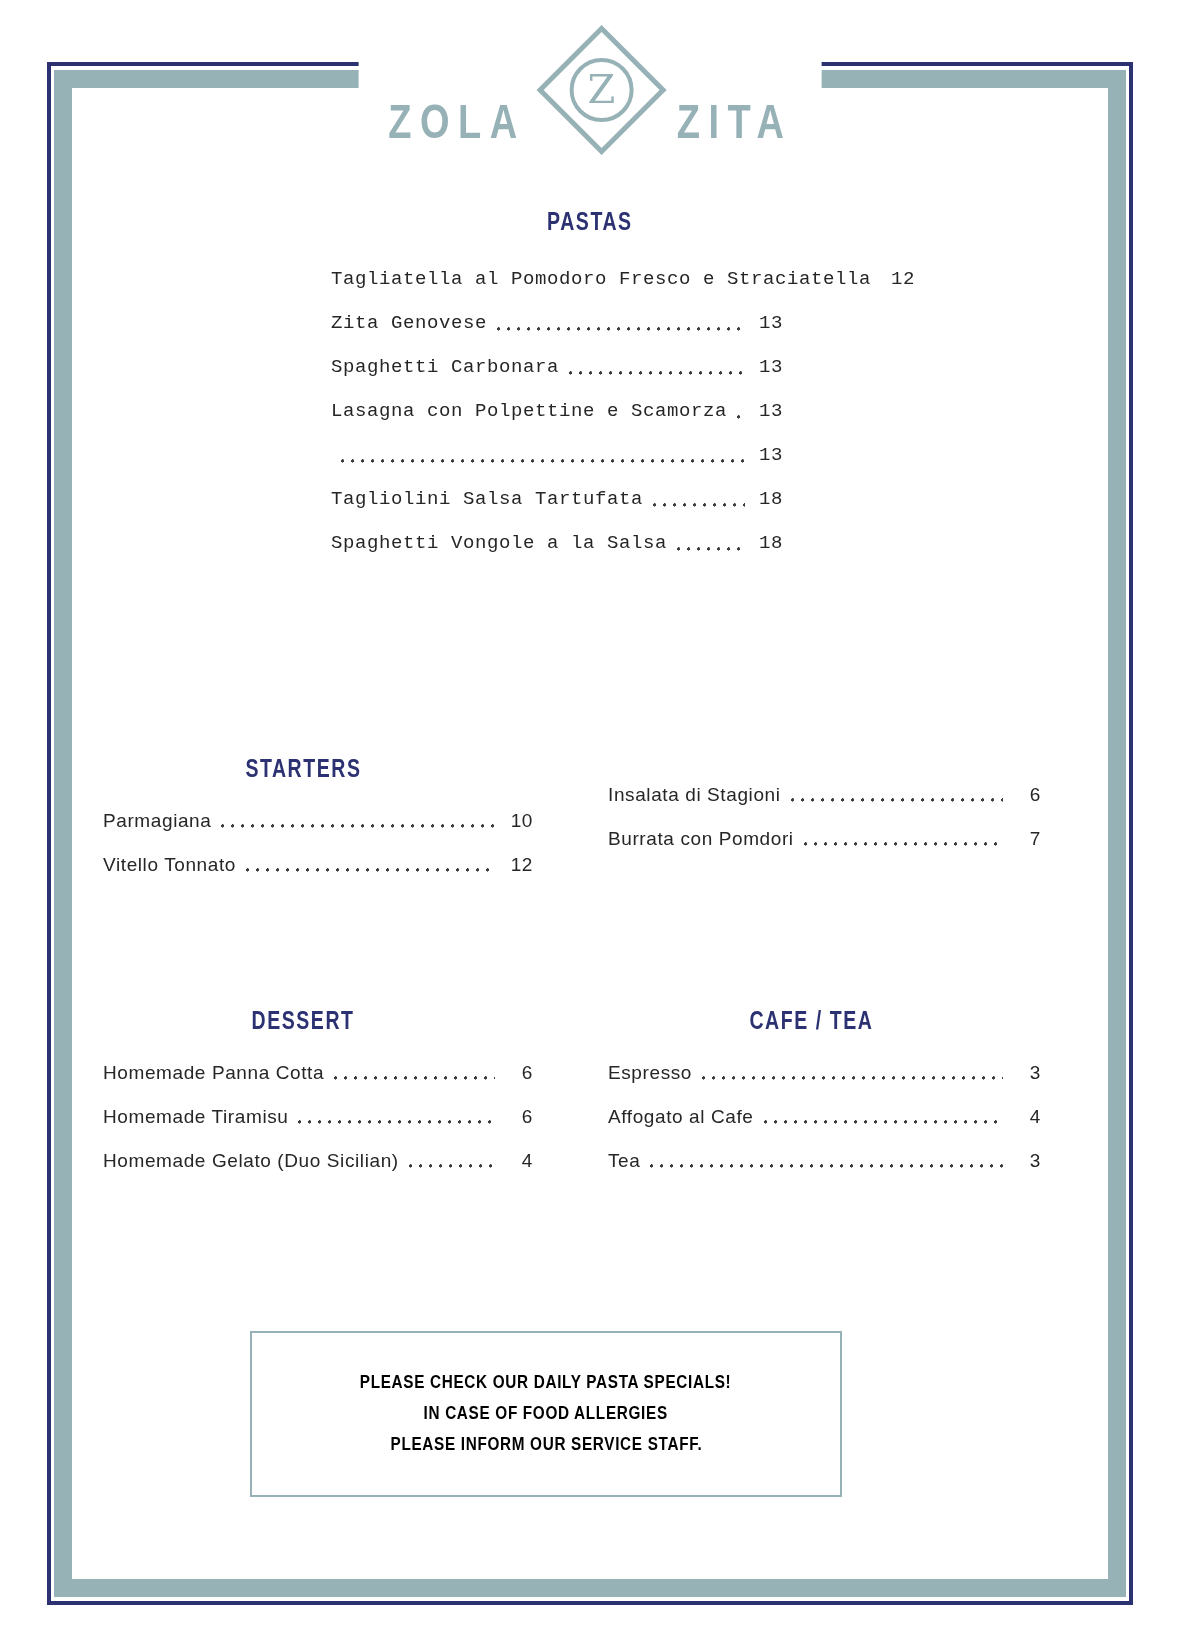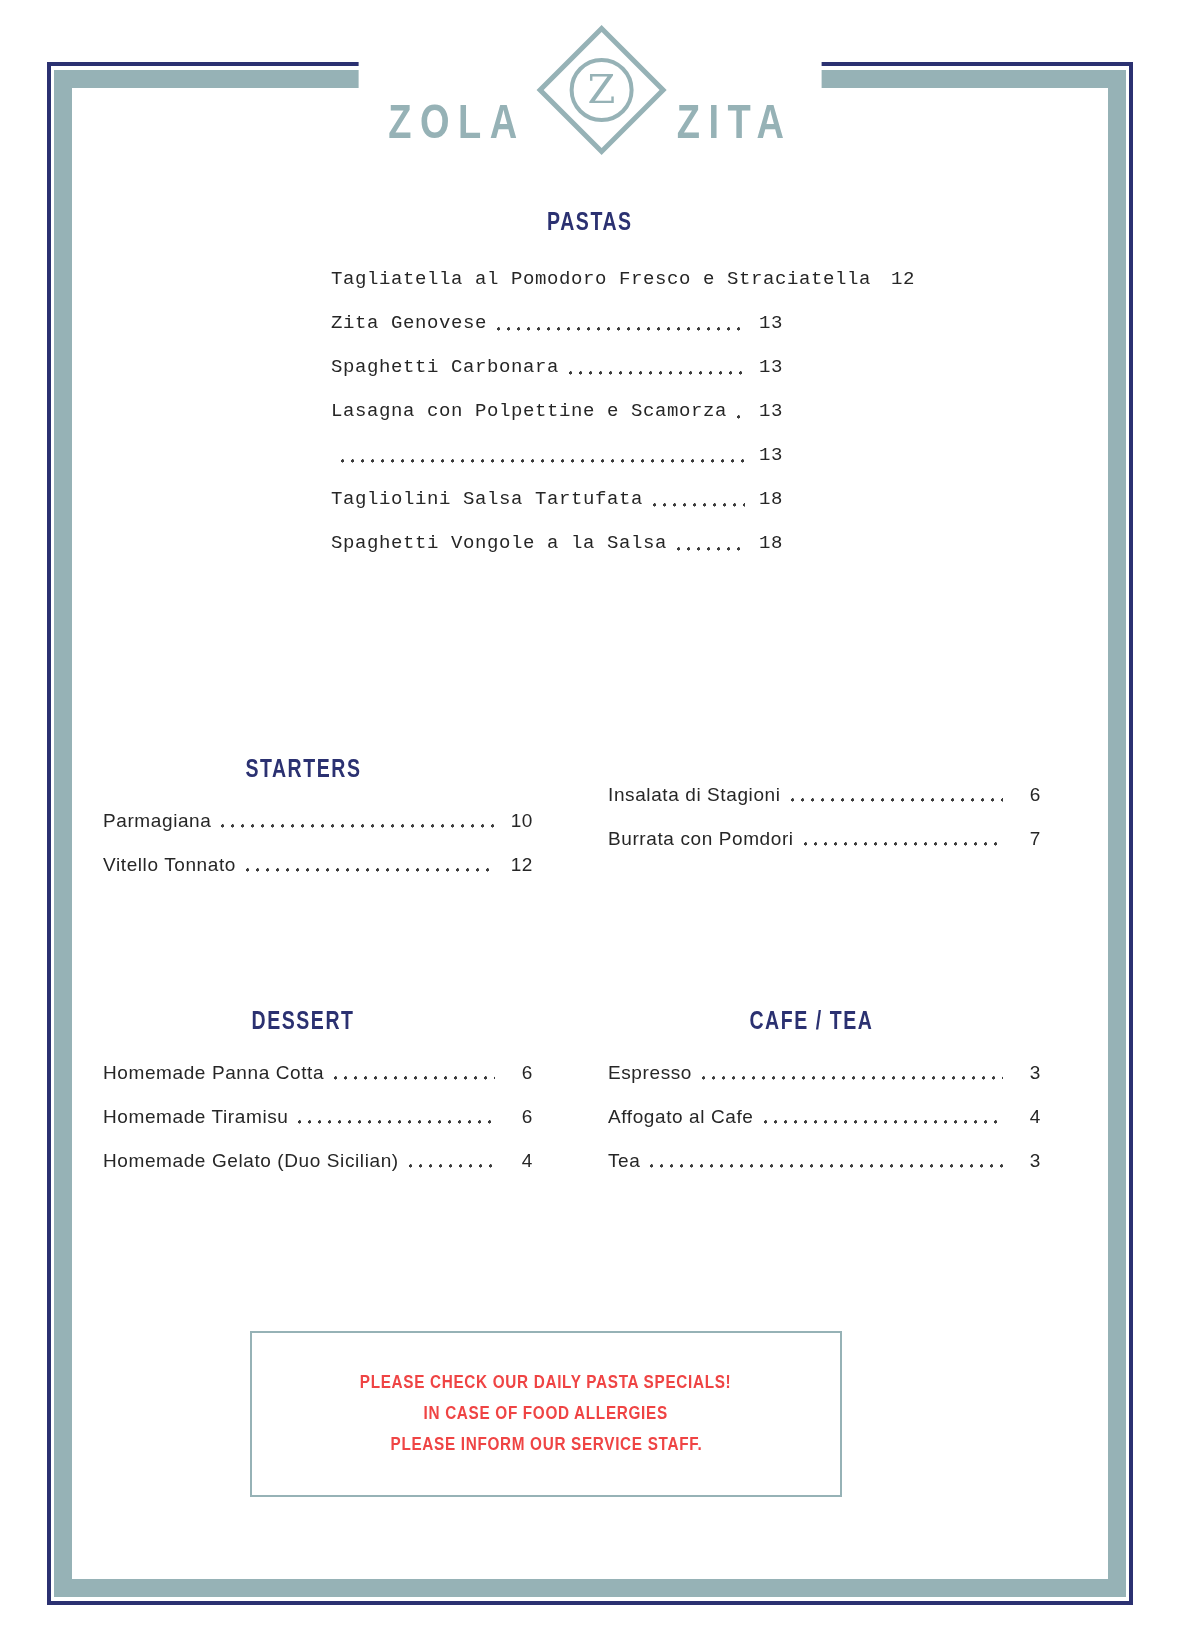--- a/index.html
+++ b/index.html
@@ -142,21 +142,21 @@
   .notice {
     width: 592px;
     margin: 138px 0 0 177px;
     border: 2px solid #96b2b6;
     box-sizing: border-box;
     height: 166px;
     text-align: center;
     padding-top: 34px;
   }
   .notice-line {
-    color: #ef4444;
+    color: #000000;
     font-size: 18px;
     line-height: 31px;
     white-space: nowrap;
   }
   .notice-line span {
     display: inline-block;
     font-weight: bold;
     letter-spacing: 0.8px;
     transform: scaleX(0.85);
     transform-origin: center;

